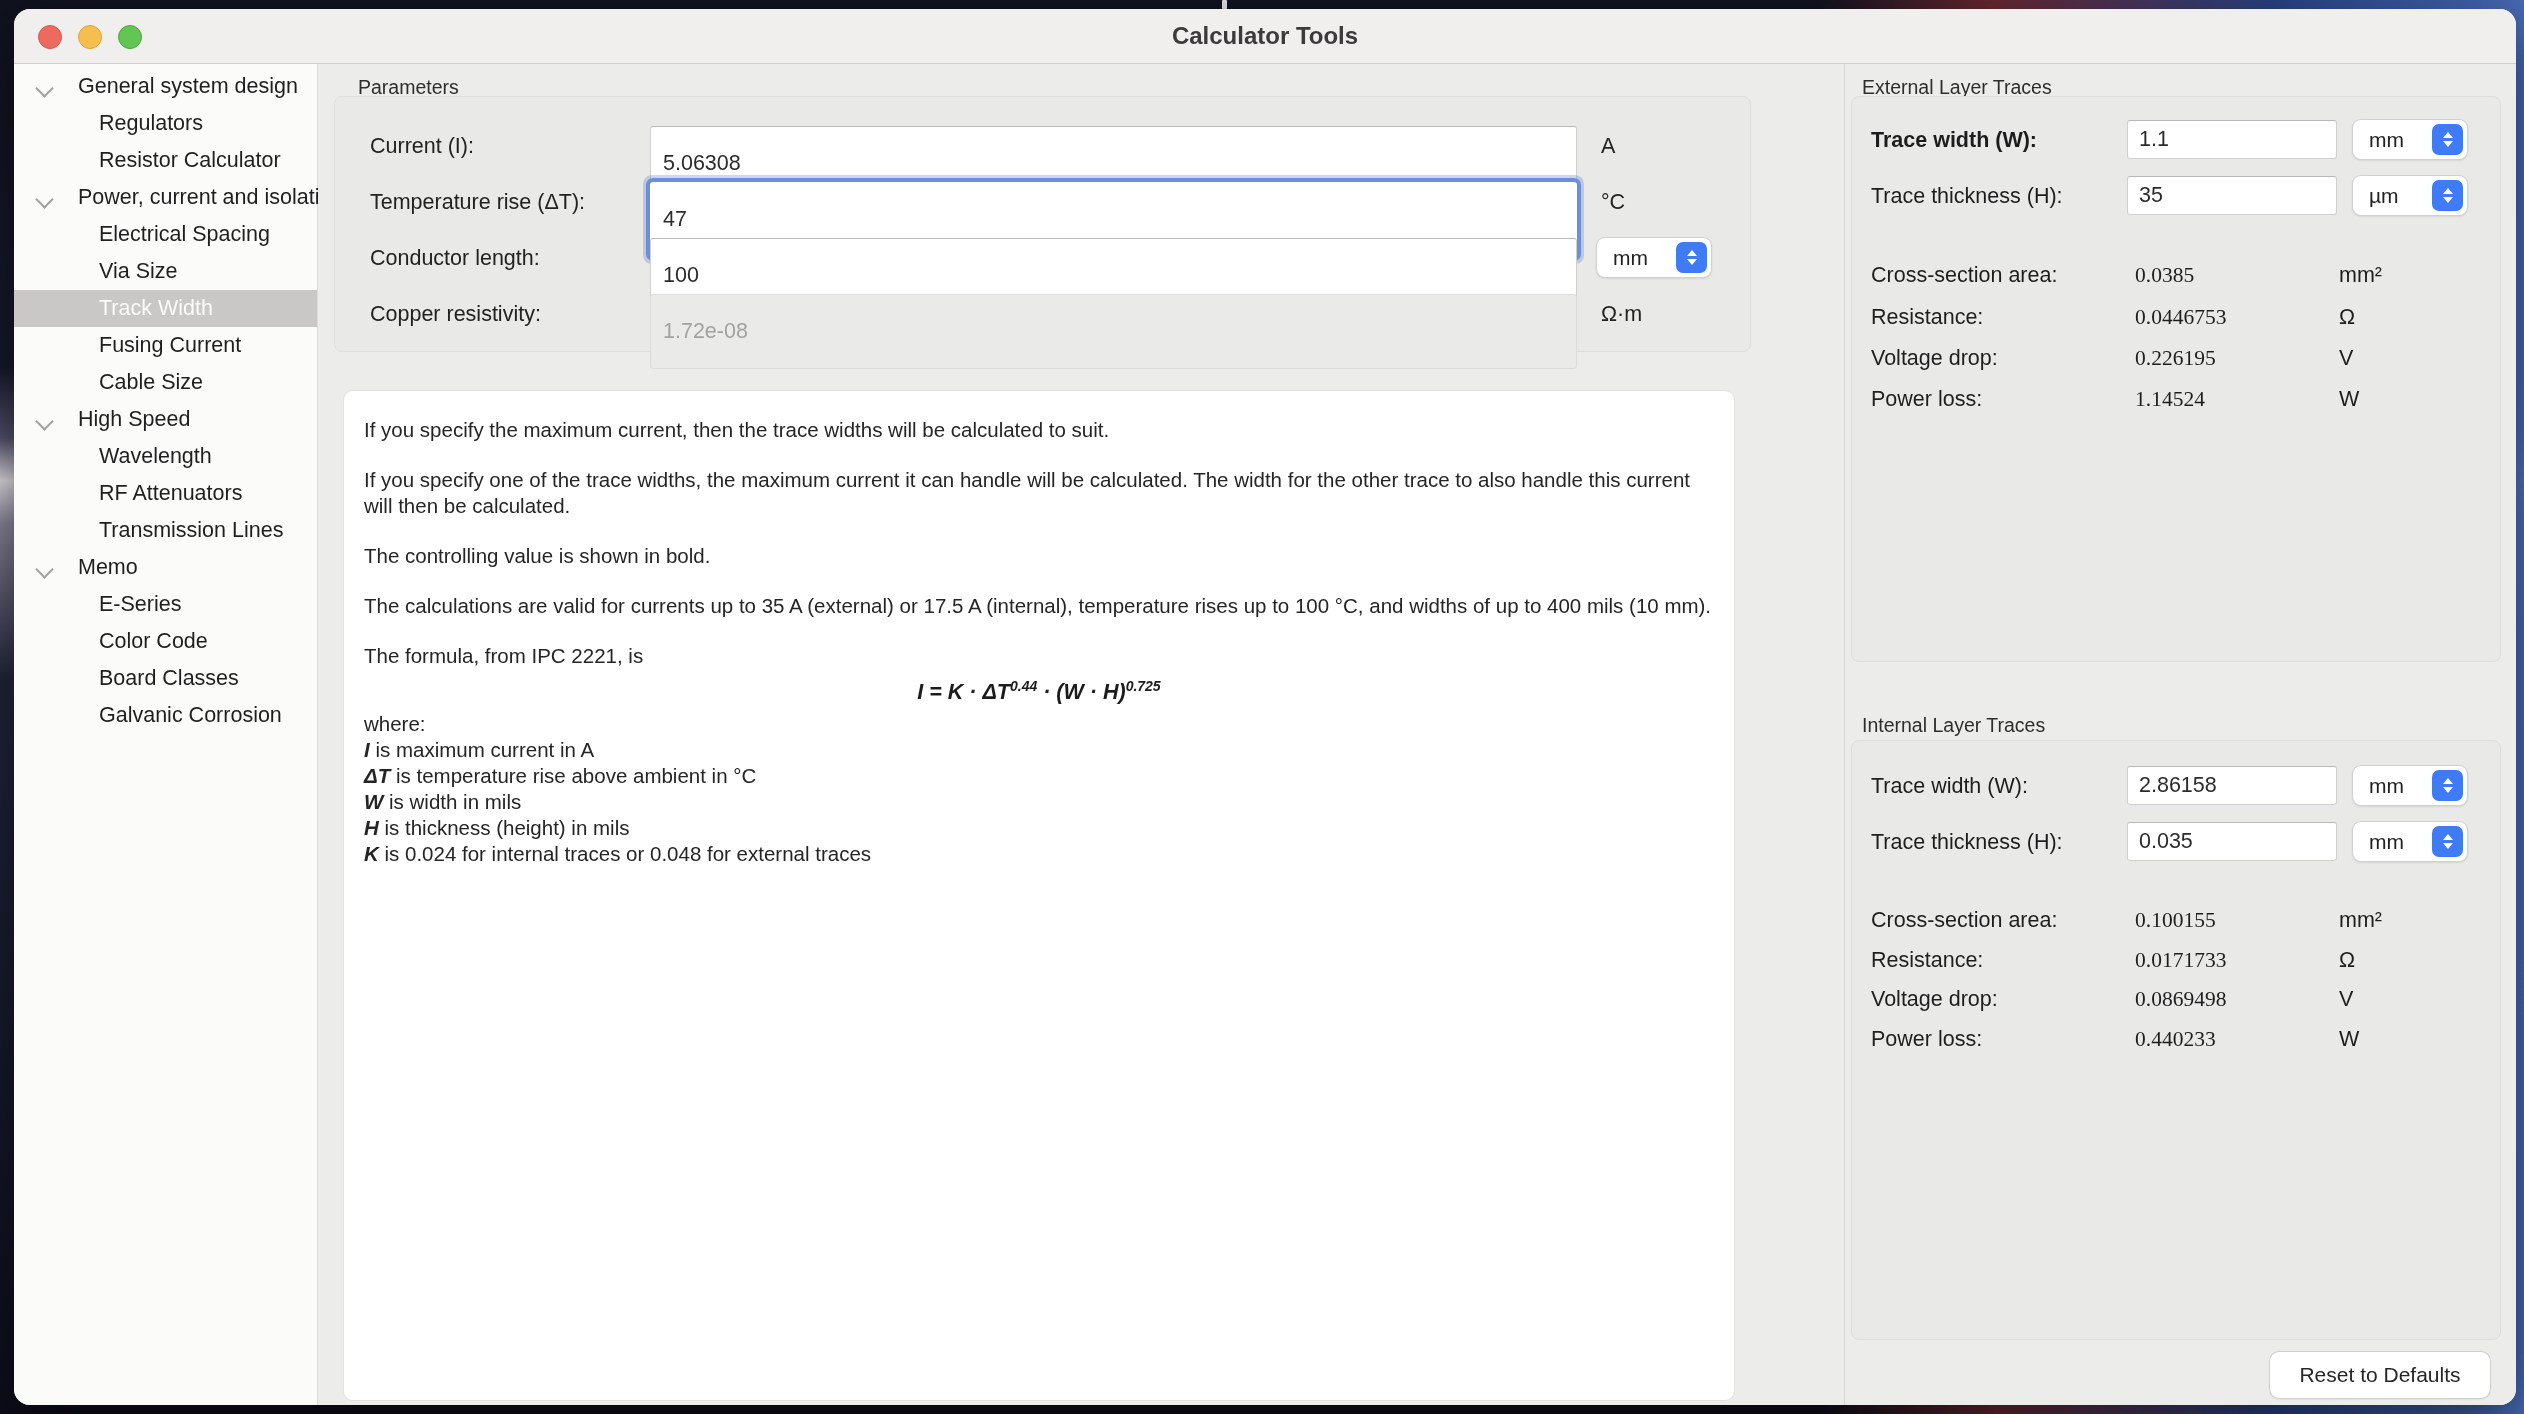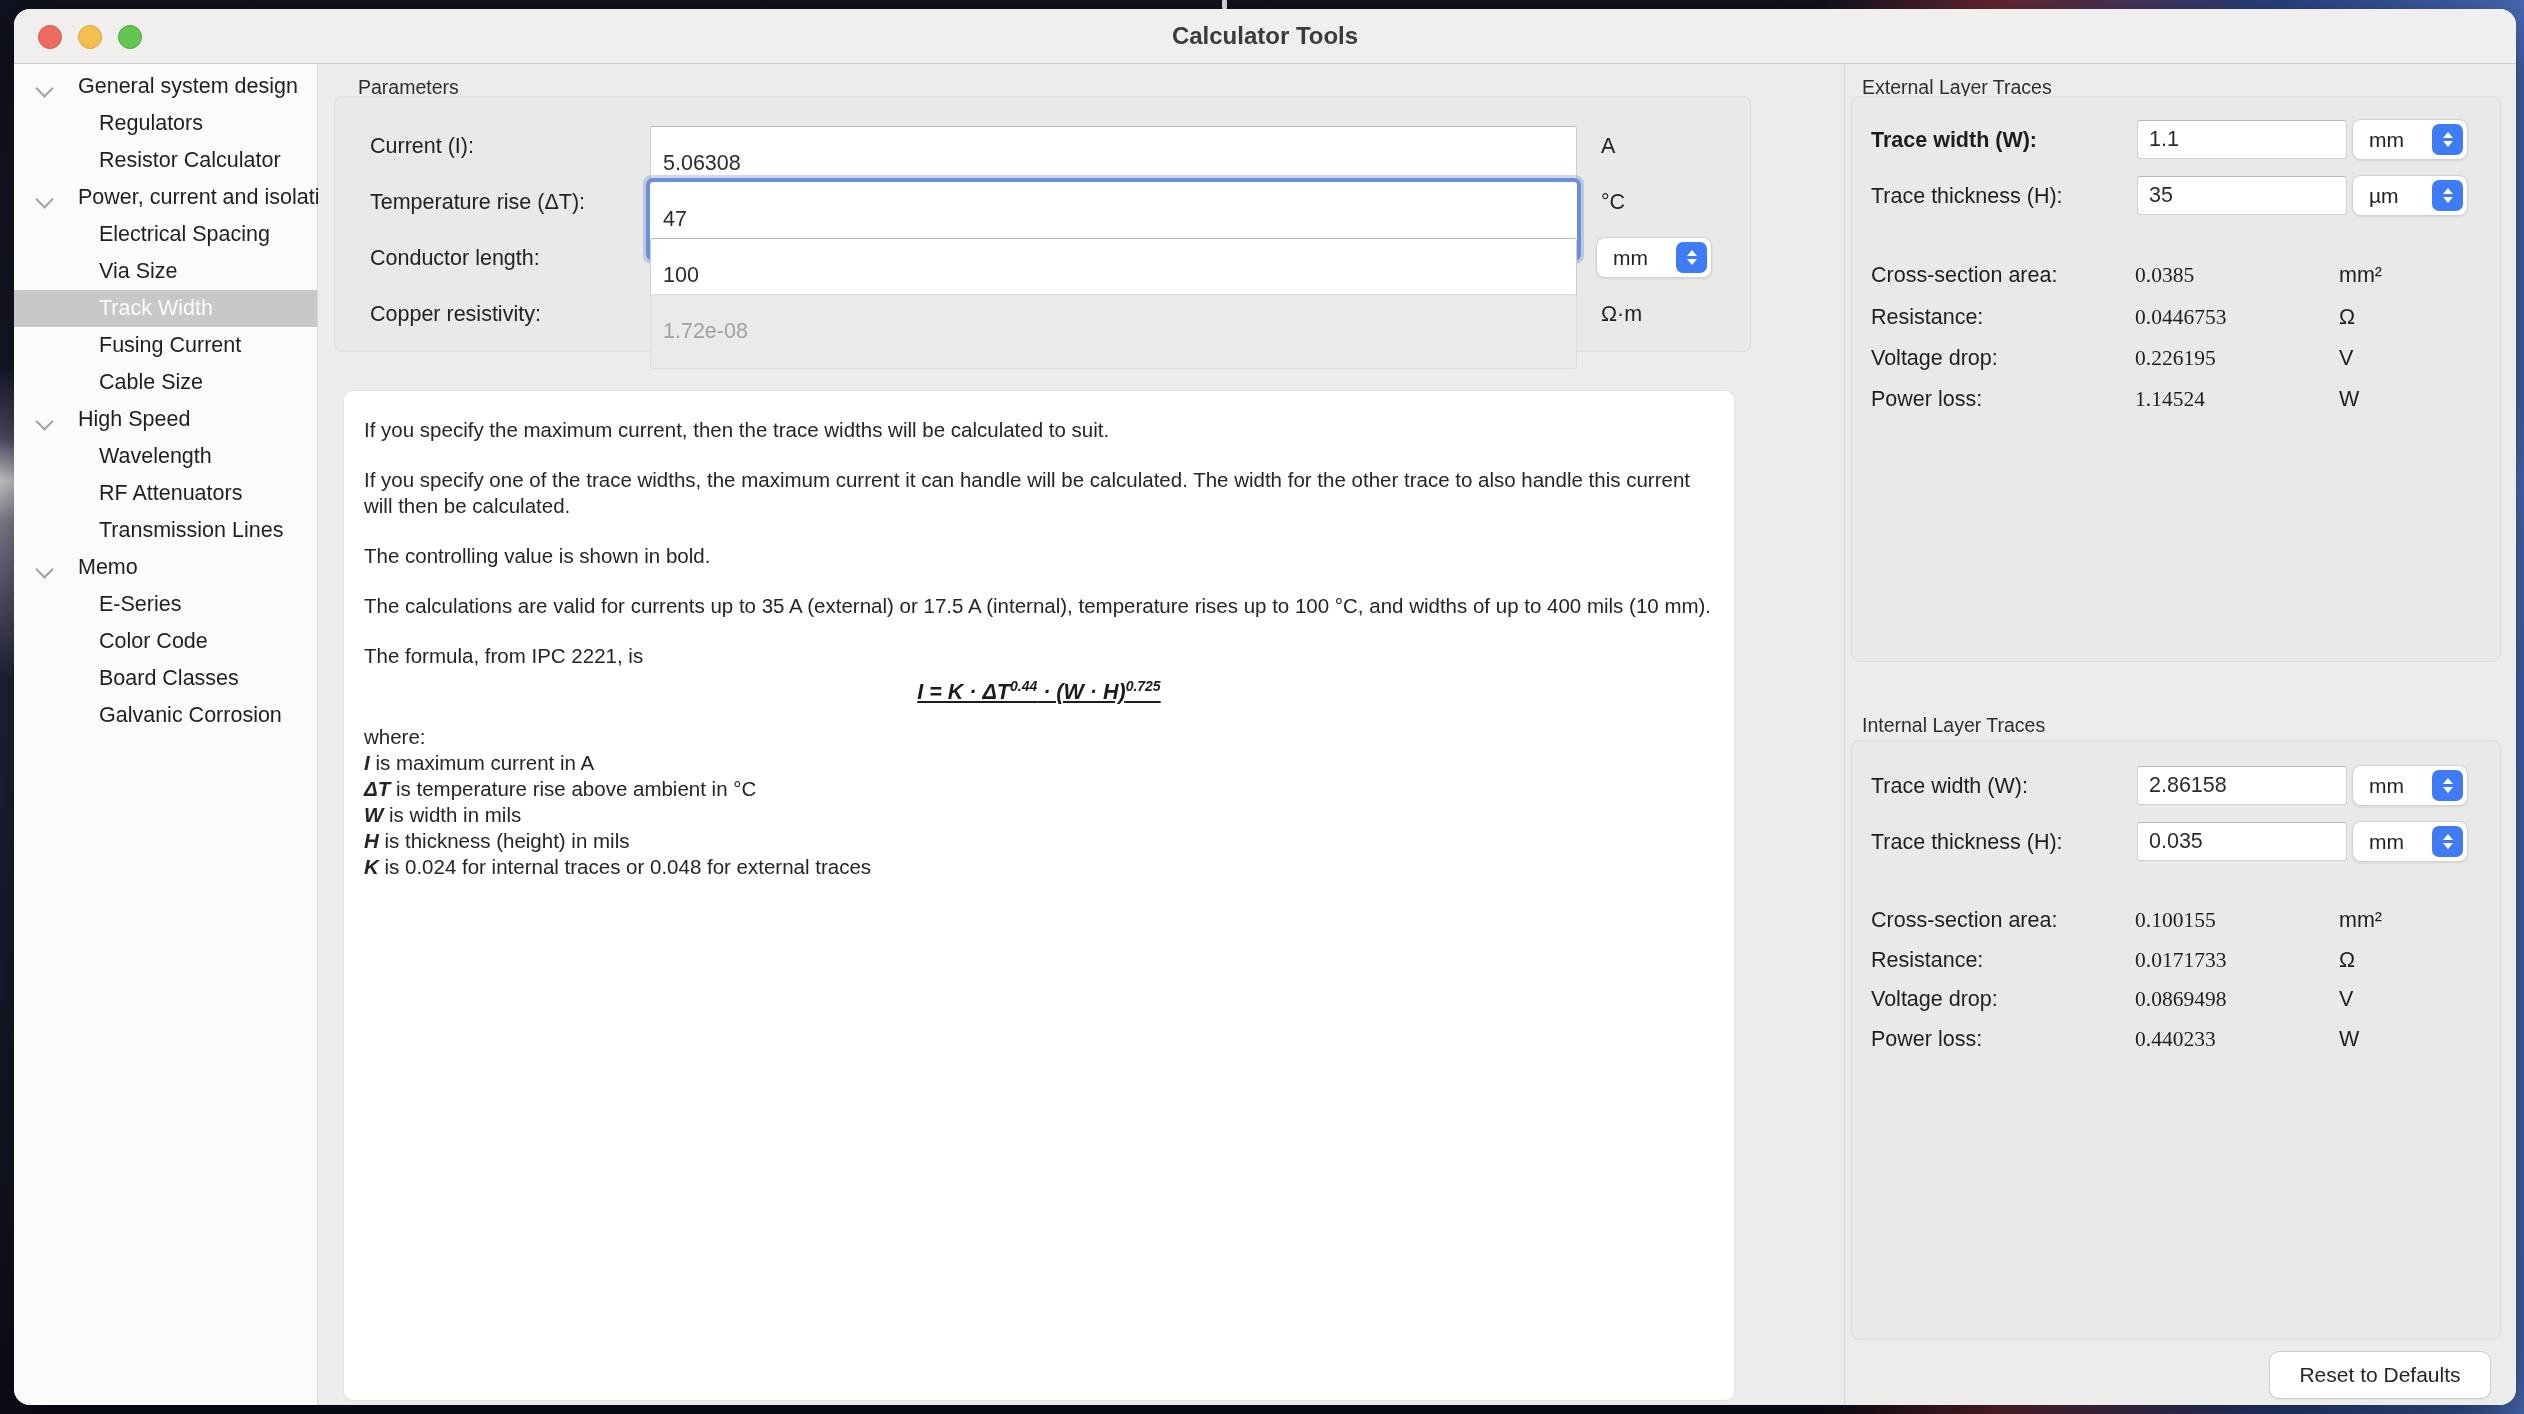--- a/index.html
+++ b/index.html
@@ -55,30 +55,30 @@
     display:flex;flex-direction:column;align-items:center;justify-content:center;gap:3px;flex:none;}
   .stepper i{display:block;width:0;height:0;border-left:5.5px solid transparent;border-right:5.5px solid transparent;}
   .stepper i.up{border-bottom:6.5px solid #fff;}
   .stepper i.dn{border-top:6.5px solid #fff;}
   
   .descpanel{position:absolute;left:25px;top:326px;width:1392px;height:1011px;background:#fff;
     border-radius:10px;border:1px solid #e3e2e0;box-sizing:border-box;padding:26px 20px 20px 20px;
     font-size:20.5px;line-height:26px;color:#252525;}
   .descpanel p{margin:0 0 24px 0;}
   .descpanel p.tight{margin-bottom:0;}
-  .formula{text-align:center;font-weight:bold;font-style:italic;font-size:21.5px;margin:4px 0 19px 0;color:#1c1c1c;text-decoration:underline;}
+  .formula{text-align:center;font-weight:bold;font-style:italic;font-size:21.5px;margin:4px 0 6px 0;color:#1c1c1c;}
   .formula sup{font-size:14px;}
   .whereline{white-space:nowrap;}
   .wsym{font-weight:bold;font-style:italic;}
   
   .rightbar{width:672px;border-left:1px solid #d8d7d5;position:relative;background:#ececea;box-sizing:border-box;}
   .rrow-in{position:absolute;height:45px;left:0;right:0;}
   .rlabel-in{position:absolute;left:26px;line-height:45px;font-size:21.5px;color:#1d1d1d;}
   .rlabel-in.bold{font-weight:bold;}
-  .rinput{position:absolute;left:292px;top:2px;width:186px;height:37px;padding:0 11px;
+  .rinput{position:absolute;left:282px;top:2px;width:186px;height:37px;padding:0 11px;
     font-family:"Liberation Sans",sans-serif;font-size:21.5px;color:#2b2b2b;
     background:#fff;border:1px solid #d1d0ce;border-top-color:#bbbab8;border-radius:3px;}
   .runitsel{position:absolute;left:508px;top:2px;width:114px;height:39px;background:#fff;border-radius:8px;
     box-shadow:0 0 0 1px #d2d1cf, 0 1px 3px rgba(0,0,0,.18);
     display:flex;align-items:center;justify-content:space-between;box-sizing:border-box;padding-left:16px;}
   .runitsel .u{font-size:21px;color:#222;}
   .resrow{position:absolute;height:30px;line-height:30px;left:0;right:0;font-size:21.5px;color:#1e1e1e;}
   .resrow .rl{position:absolute;left:26px;}
   .resrow .rv{position:absolute;left:290px;font-family:Liberation Serif, serif;}
   .resrow .ru{position:absolute;left:494px;}

